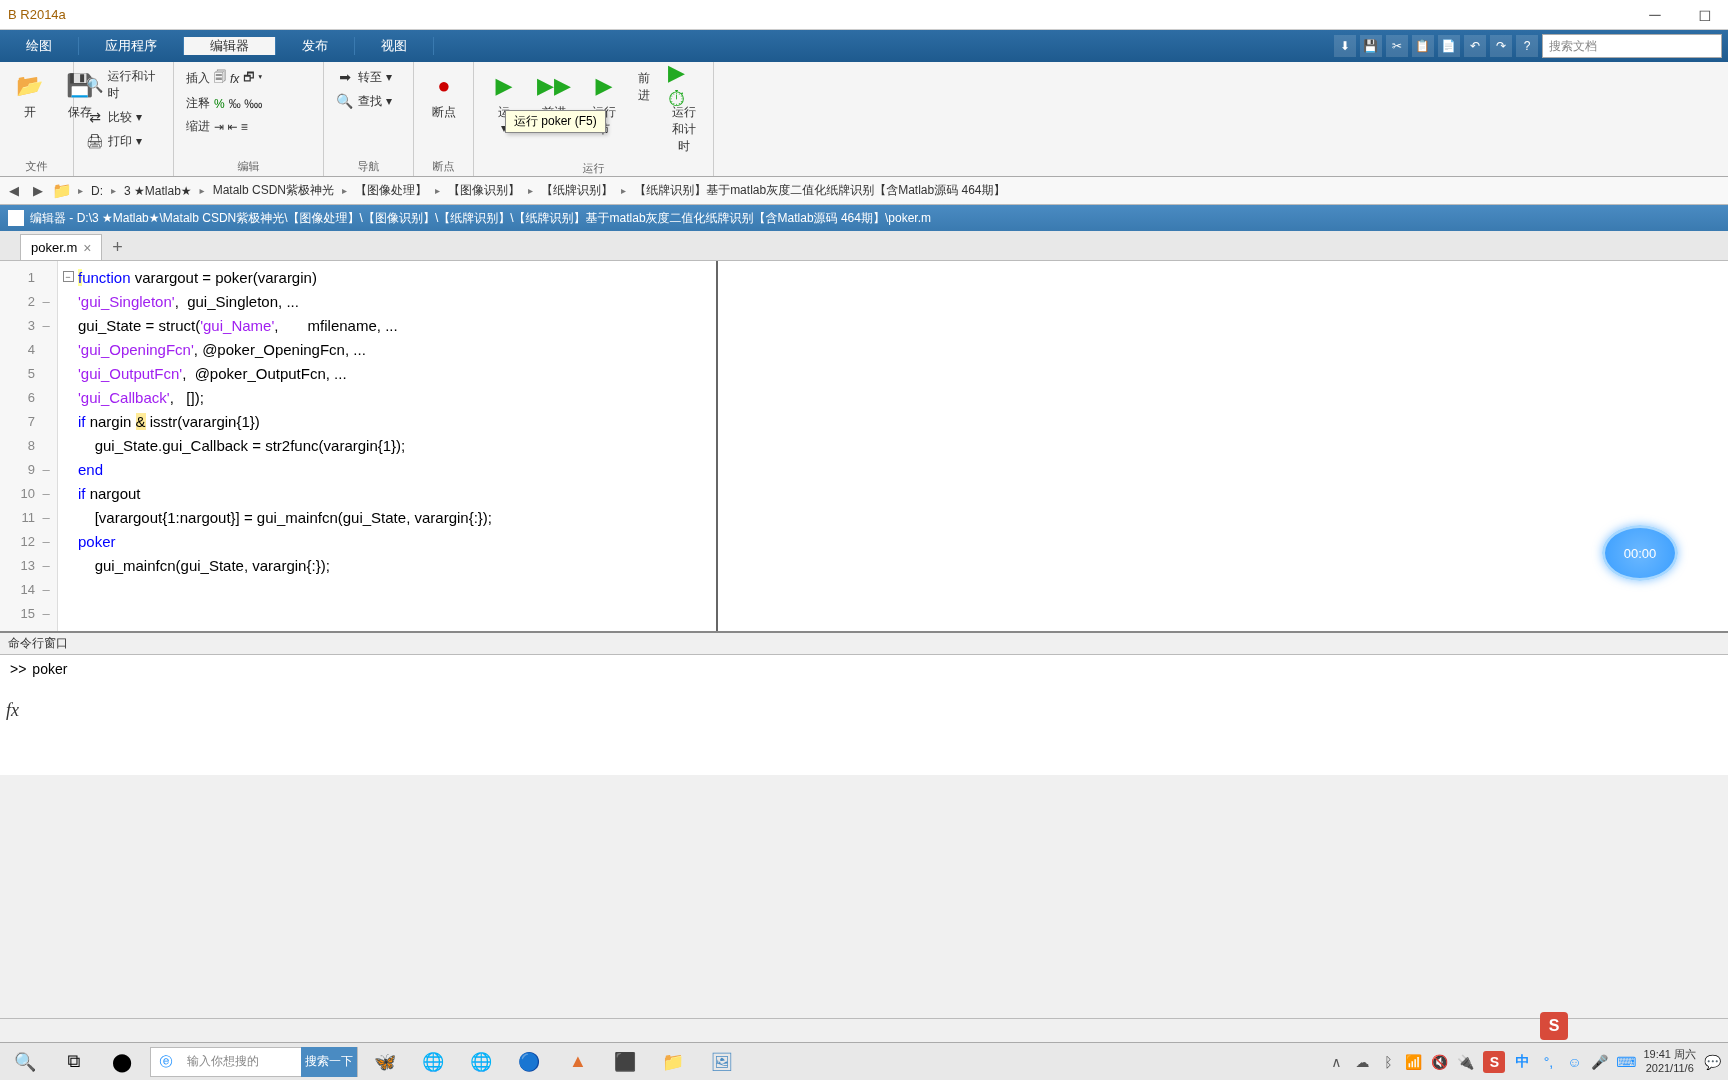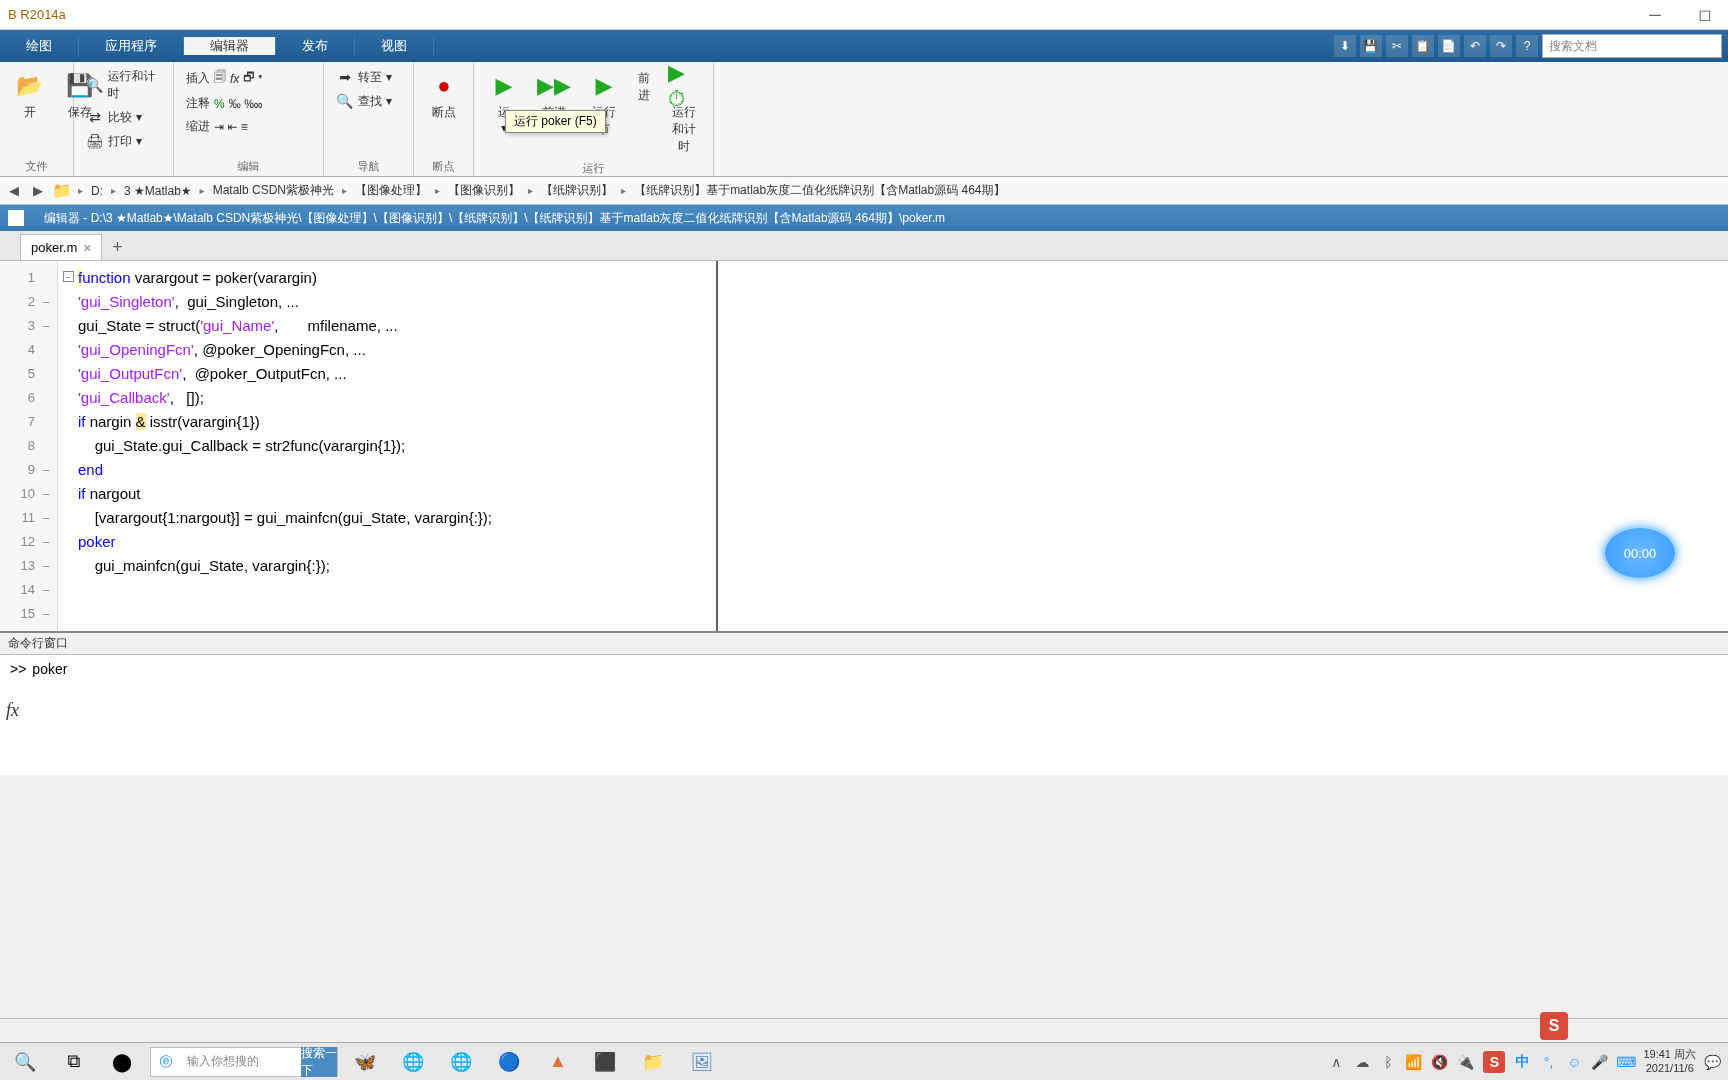--- a/index.html
+++ b/index.html
@@ -33,21 +33,21 @@
 .tooltip { position: absolute; top: 110px; left: 505px; background: #ffffe1; border: 1px solid #888; padding: 2px 8px; font-size: 12px; z-index: 100; box-shadow: 2px 2px 4px rgba(0,0,0,0.2); }
 
 
 .pathbar { height: 28px; background: #f8f8f8; border-bottom: 1px solid #bbb; display: flex; align-items: center; padding: 0 4px; gap: 4px; }
 .path-btn { width: 20px; height: 20px; display: flex; align-items: center; justify-content: center; cursor: pointer; color: #555; }
 .path-seg { font-size: 12px; color: #333; cursor: pointer; padding: 0 2px; }
 .path-arrow { color: #777; font-size: 10px; padding: 0 2px; }
 .folder-icn { color: #e8c15a; font-size: 16px; }
 
 
-.editor-title { height: 26px; background: linear-gradient(to bottom, #4a8bc2, #3a7ab0); color: #fff; display: flex; align-items: center; padding: 0 8px; gap: 20px; font-size: 12px; }
+.editor-title { height: 26px; background: linear-gradient(to bottom, #4a8bc2, #3a7ab0); color: #fff; display: flex; align-items: center; padding: 0 8px; gap: 6px; font-size: 12px; }
 .editor-title .eicn { width: 16px; height: 16px; background: #fff; }
 
 
 .file-tabs { height: 30px; background: #e8e8e8; display: flex; align-items: flex-end; padding-left: 20px; gap: 2px; border-bottom: 1px solid #bbb; }
 .file-tab { height: 26px; background: #fff; border: 1px solid #bbb; border-bottom: none; padding: 0 10px; display: flex; align-items: center; gap: 6px; font-size: 13px; cursor: pointer; }
 .file-tab .close { color: #888; font-size: 14px; cursor: pointer; }
 .add-tab { width: 26px; height: 26px; display: flex; align-items: center; justify-content: center; font-size: 18px; color: #666; cursor: pointer; }
 
 
 .editor-area { display: flex; height: 370px; background: #fff; }
@@ -75,21 +75,21 @@
 
 .status-bar { position: absolute; bottom: 38px; left: 0; right: 0; height: 24px; background: #f0f0f0; border-top: 1px solid #bbb; display: flex; align-items: center; }
 .ime-badge { position: absolute; right: 160px; bottom: 40px; width: 28px; height: 28px; background: #d84a3a; border-radius: 4px; display: flex; align-items: center; justify-content: center; color: #fff; font-weight: bold; font-size: 16px; }
 
 
 .taskbar { position: absolute; bottom: 0; left: 0; right: 0; height: 38px; background: #e8e8e8; border-top: 1px solid #aaa; display: flex; align-items: center; padding: 0 6px; gap: 8px; }
 .task-btn { width: 40px; height: 32px; display: flex; align-items: center; justify-content: center; cursor: pointer; font-size: 18px; }
 .task-search { display: flex; align-items: center; height: 30px; background: #fff; border: 1px solid #bbb; }
 .task-search-icn { width: 30px; display: flex; align-items: center; justify-content: center; }
 .task-search-input { width: 120px; padding: 0 6px; font-size: 12px; color: #888; }
-.task-search-btn { width: 36px; height: 30px; background: #4a8bc2; color: #fff; display: flex; align-items: center; justify-content: center; font-size: 12px; cursor: pointer; }
+.task-search-btn { width: 56px; height: 30px; background: #4a8bc2; color: #fff; display: flex; align-items: center; justify-content: center; font-size: 12px; cursor: pointer; }
 .tray { margin-left: auto; display: flex; align-items: center; gap: 8px; font-size: 12px; color: #333; }
 .tray-time { text-align: center; line-height: 1.2; font-size: 11px; }
 .tray-icn { width: 18px; height: 18px; display: flex; align-items: center; justify-content: center; font-size: 14px; color: #555; }
 .ime-s { width: 22px; height: 22px; background: #d84a3a; border-radius: 3px; color: #fff; font-weight: bold; display: flex; align-items: center; justify-content: center; font-size: 14px; }
 </style>
 </head>
 <body>
 
 <div class="titlebar">
   <div class="titlebar-left">B R2014a</div>

